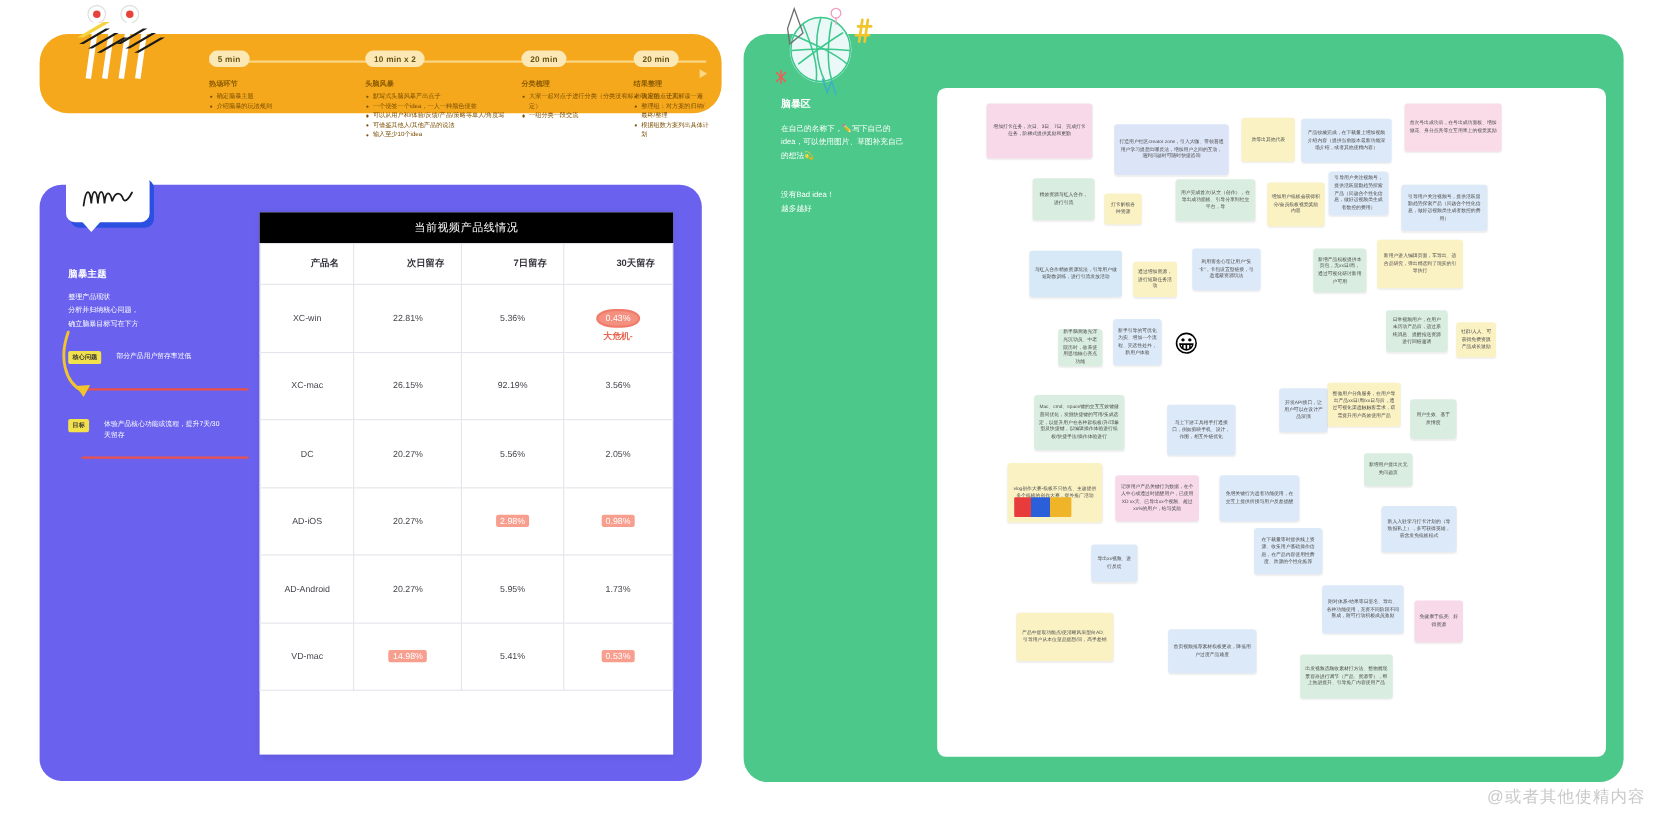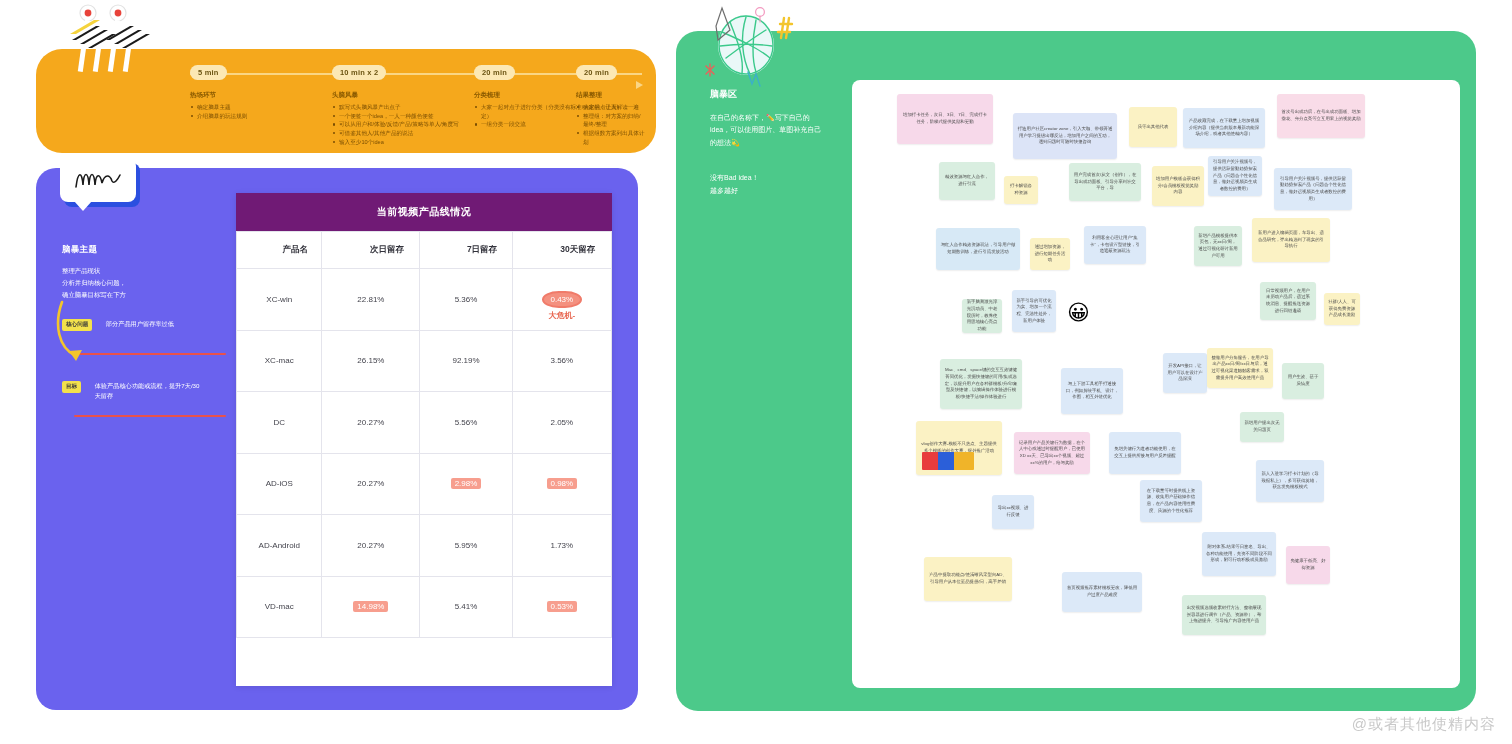--- a/index.html
+++ b/index.html
@@ -7,22 +7,22 @@
     width: 1512px; height: 744px;
     background: #ffffff;
     font-family: "Liberation Sans", "DejaVu Sans", sans-serif;
     overflow: hidden;
   }
   .stage { position: relative; width: 1512px; height: 744px; background: #fff; }
 
   
   .orange-banner {
     position: absolute; left: 36px; top: 31px;
-    width: 620px; height: 104px;
-    background: #F5A81C; border-radius: 26px; margin-top: 18px;
+    width: 620px; height: 72px;
+    background: #F5A81C; border-radius: 26px;
   }
   .barrier { position: absolute; left: 66px; top: 0px; width: 86px; height: 76px; }
 
   .tl-wrap { position: absolute; left: 110px; top: 12px; width: 500px; height: 92px; }
   .tl-axis { position: absolute; left: 44px; top: 12px; width: 452px; height: 2px; background: #FAD685; }
   .tl-arrow {
     position: absolute; right: -1px; top: 8px; width: 0; height: 0;
     border-top: 4px solid transparent; border-bottom: 4px solid transparent;
     border-left: 7px solid #FAD685;
   }
@@ -77,23 +77,23 @@
   .redline { position: absolute; left: 12px; top: 34px; width: 152px; height: 2.5px; background: #E8524A; border-radius: 2px; }
   .curve-arrow { position: absolute; left: 56px; top: 298px; width: 44px; height: 68px; z-index: 3; }
 
   
   .tbl-wrap {
     position: absolute; left: 236px; top: 193px;
     width: 376px; height: 493px; background: #fff;
     box-shadow: 0 1px 6px rgba(0,0,0,.10);
   }
   .tbl-title {
-    height: 38px; background: #701a75; color: #fff;
+    height: 28px; background: #000000; color: #fff;
     display: flex; align-items: center; justify-content: center;
-    font-size: 10px; font-weight: 700; letter-spacing: .5px;
+    font-size: 10px; font-weight: 400; letter-spacing: .5px;
   }
   table.rt { width: 100%; border-collapse: collapse; }
   table.rt th, table.rt td {
     border: 1px solid #E4E4EC; text-align: center;
     font-size: 8px; color: #44444d; font-weight: 400;
   }
   table.rt th { height: 37px; font-weight: 700; font-size: 8.5px; color: #33333c; padding-left: 32px; }
   table.rt td { height: 61.5px; }
   .hl {
     display: inline-block; background: #F79E8E; color: #fff;

